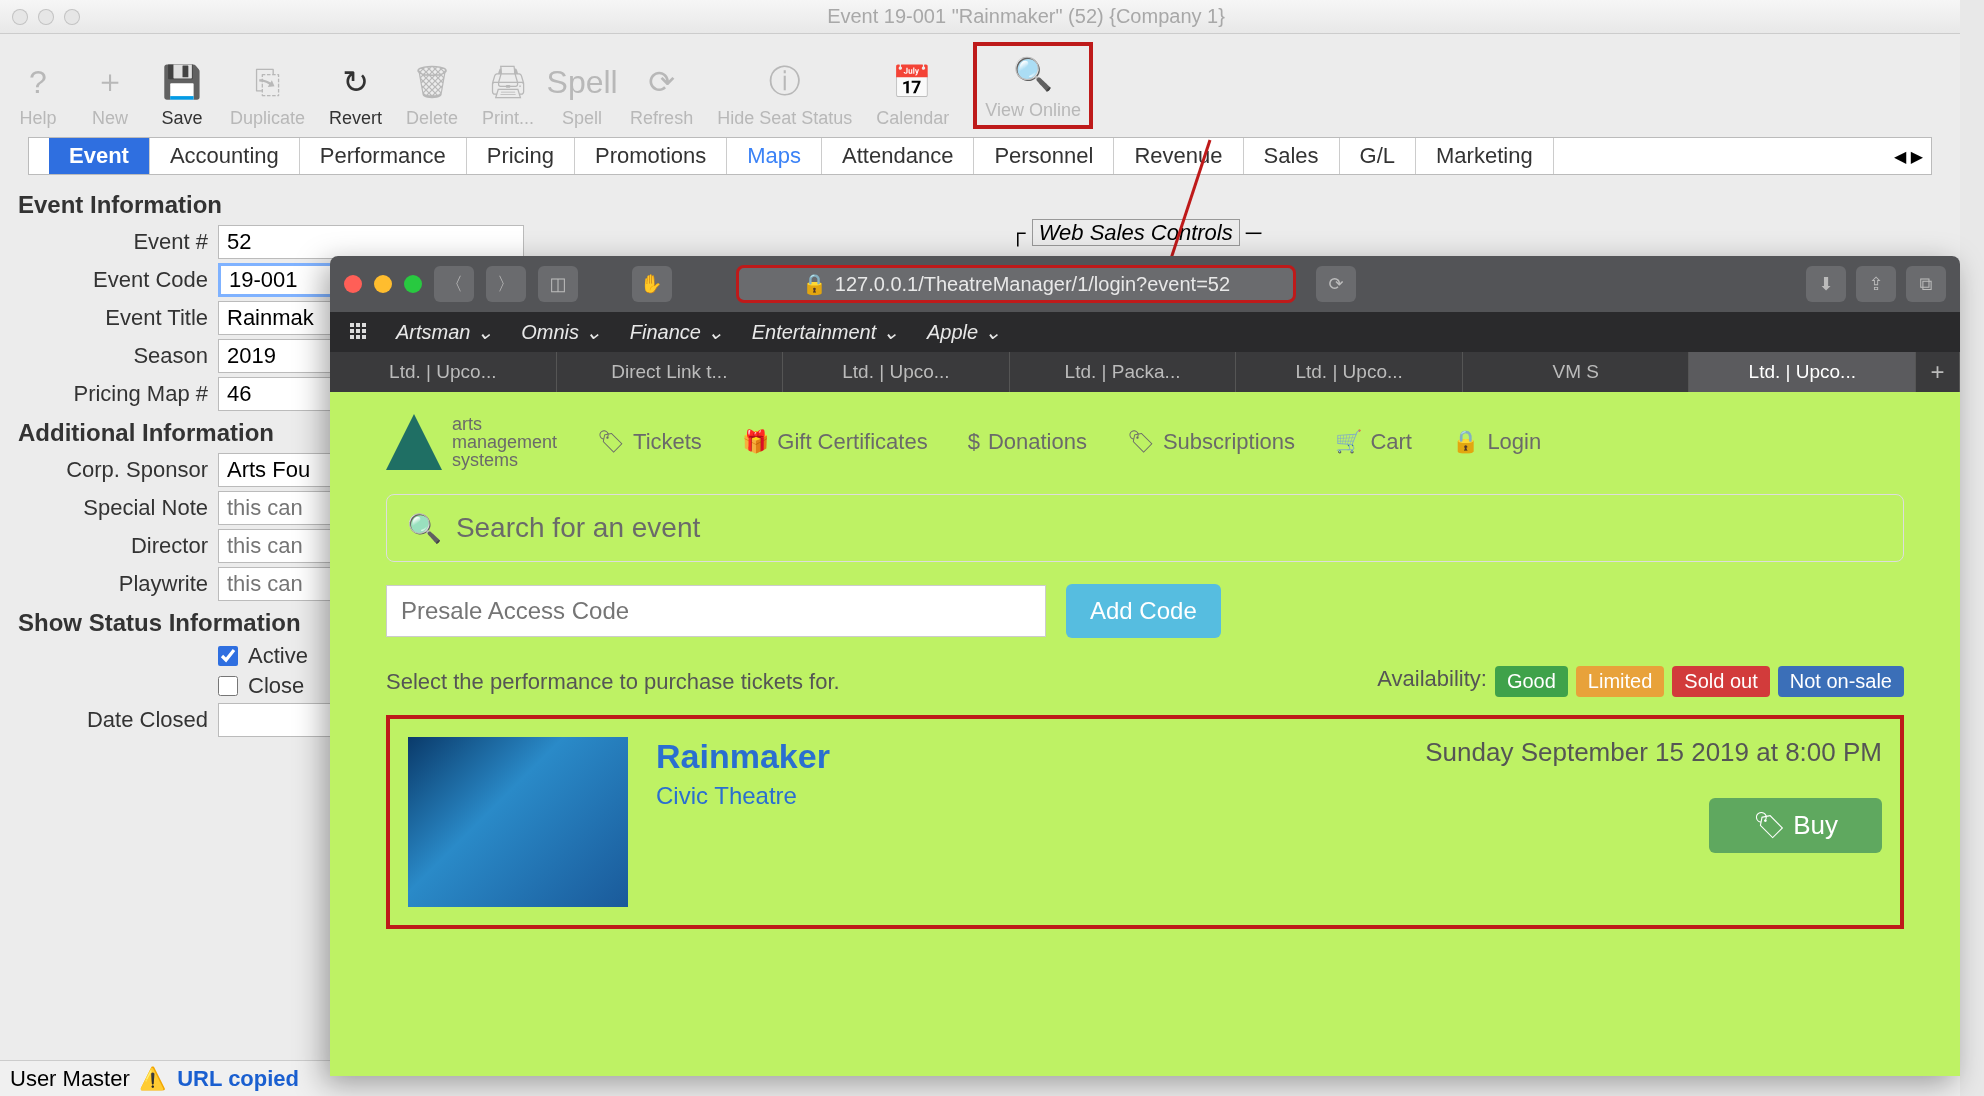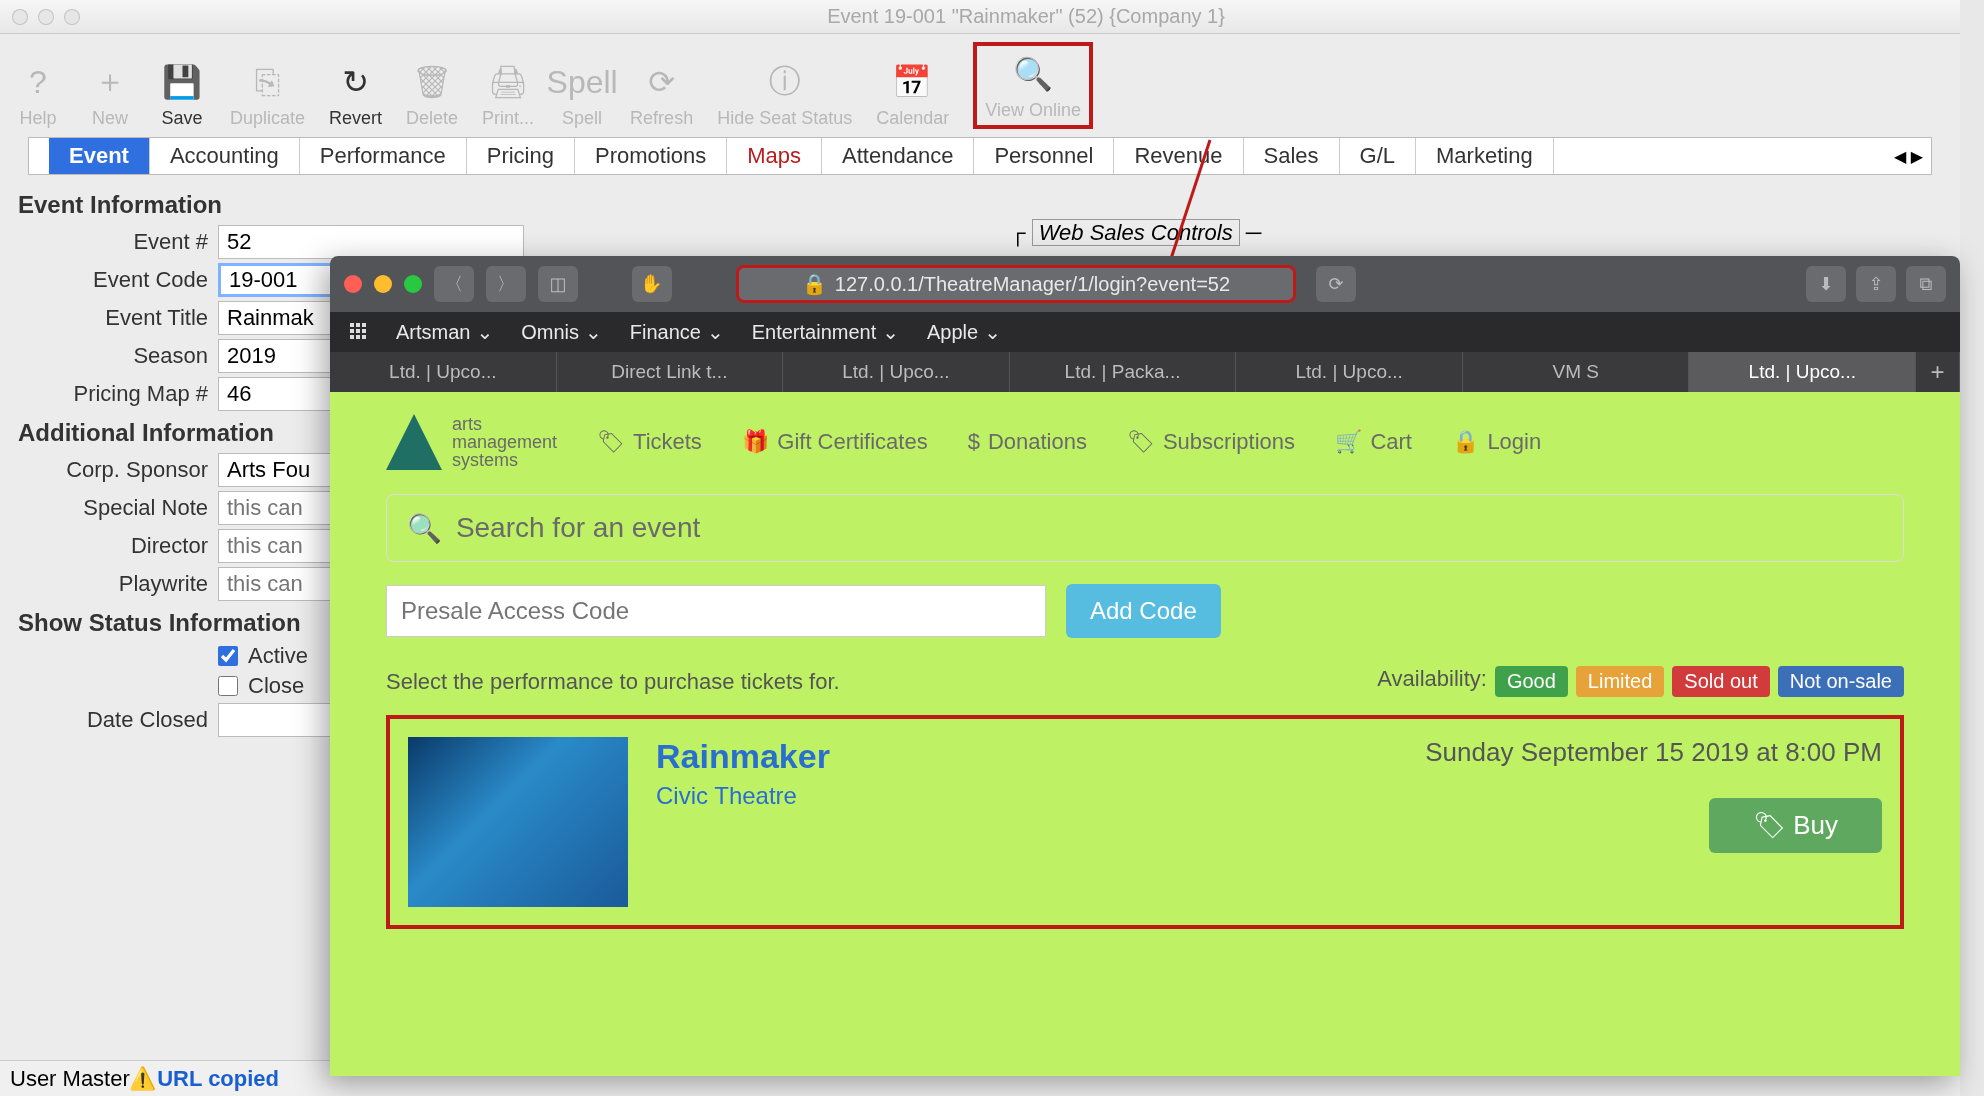--- a/index.html
+++ b/index.html
@@ -13,51 +13,51 @@
 .title-text { flex: 1; text-align: center; color: #a8a8a8; font-size: 20px; }
 
 .toolbar { display: flex; gap: 24px; padding: 8px 14px; align-items: flex-end; }
 .tb-item { display: flex; flex-direction: column; align-items: center; gap: 2px; font-size: 18px; color: #b8b8b8; }
 .tb-item.enabled { color: #333; }
 .tb-icon { width: 48px; height: 48px; display: flex; align-items: center; justify-content: center; font-size: 32px; }
 .view-online-box { border: 4px solid #be1a1a; padding: 4px 8px; }
 
 .tabstrip { display: flex; background: #fff; border: 1px solid #bbb; margin: 0 28px; height: 38px; align-items: stretch; font-size: 22px; padding-left: 20px; }
 .tab { padding: 4px 20px; border-right: 1px solid #ccc; display: flex; align-items: center; color: #333; }
-.tab.disabled { color: #b91c1c; }
+.tab.disabled { color: #3b82f6; }
 .tab.active { background: #2f6fe0; color: #fff; font-weight: 600; }
 .tab-scroll { margin-left: auto; display: flex; align-items: center; gap: 6px; padding: 0 8px; font-size: 16px; }
 
 .form-area { padding: 8px 18px; font-size: 22px; color: #333; }
 .sect { font-weight: 700; margin: 8px 0 6px; font-size: 24px; }
 .row { display: flex; align-items: center; gap: 10px; margin: 4px 0; }
 .lbl { width: 190px; text-align: right; }
 .inp { height: 34px; border: 1px solid #bbb; background: #fff; padding: 2px 8px; font-size: 22px; min-width: 110px; }
 .inp.sel { border: 3px solid #7fb2ff; }
 .placeholder { color: #888; }
 .cb { width: 20px; height: 20px; }
 .cb.checked { accent-color: #2f6fe0; }
 
 .websales { position: absolute; top: 220px; left: 1010px; font-size: 22px; font-style: italic; }
 .websales .leg { border: 1px solid #999; padding: 0 6px; background: #ececec; }
 
-.footer { position: absolute; bottom: 0; left: 0; right: 0; height: 36px; background: #f0f0f0; border-top: 1px solid #ccc; display: flex; align-items: center; padding: 0 10px; font-size: 22px; }
+.footer { position: absolute; bottom: 0; left: 0; right: 0; height: 36px; background: #f0f0f0; border-top: 1px solid #ccc; display: flex; align-items: center; gap: 10px; padding: 0 10px; font-size: 22px; }
 .footer .url { color: #1a5fd0; font-weight: 600; }
 
 
 .browser { position: absolute; top: 256px; left: 330px; width: 1630px; height: 820px; background: #fff; box-shadow: -6px 8px 30px rgba(0,0,0,.35); border-radius: 8px 8px 0 0; overflow: hidden; display: flex; flex-direction: column; }
 .btop { background: #535457; height: 56px; display: flex; align-items: center; gap: 12px; padding: 0 14px; color: #ddd; }
 .btop .tl2 { width: 18px; height: 18px; border-radius: 50%; }
 .red{background:#ff5f57}.yel{background:#ffbd2e}.grn{background:#28c940}
 .navbtn { width: 40px; height: 36px; background: #6a6b6e; border-radius: 6px; display: flex; align-items: center; justify-content: center; color: #bbb; font-size: 18px; }
 .addr { flex: 0 0 560px; height: 38px; background: #6a6b6e; border-radius: 8px; display: flex; align-items: center; justify-content: center; gap: 8px; color: #e8e8e8; font-size: 20px; border: 3px solid #be1a1a; }
 .rightbtns { margin-left: auto; display: flex; gap: 10px; }
 
 .favbar { background: #2a2a2c; height: 40px; display: flex; align-items: center; gap: 28px; padding: 0 20px; color: #e8e8e8; font-size: 20px; }
-.fav { display: flex; align-items: center; gap: 6px; }
+.fav { display: flex; align-items: center; gap: 6px; font-style: italic; }
 .grid9 { width: 18px; height: 18px; display: grid; grid-template-columns: repeat(3,4px); grid-template-rows: repeat(3,4px); gap: 2px; }
 .grid9 i { background: #ddd; }
 
 .btabs { background: #3a3a3c; height: 40px; display: flex; color: #bbb; font-size: 19px; }
 .btab { flex: 1; display: flex; align-items: center; justify-content: center; border-right: 1px solid #555; }
 .btab.active { background: #5b5b5e; color: #fff; }
 .btab.plus { flex: 0 0 44px; font-size: 24px; }
 
 .page { flex: 1; background: #bef264; padding: 22px 56px; overflow: hidden; font-size: 22px; color: #555; }
 .sitebar { display: flex; align-items: center; gap: 40px; margin-bottom: 24px; }

